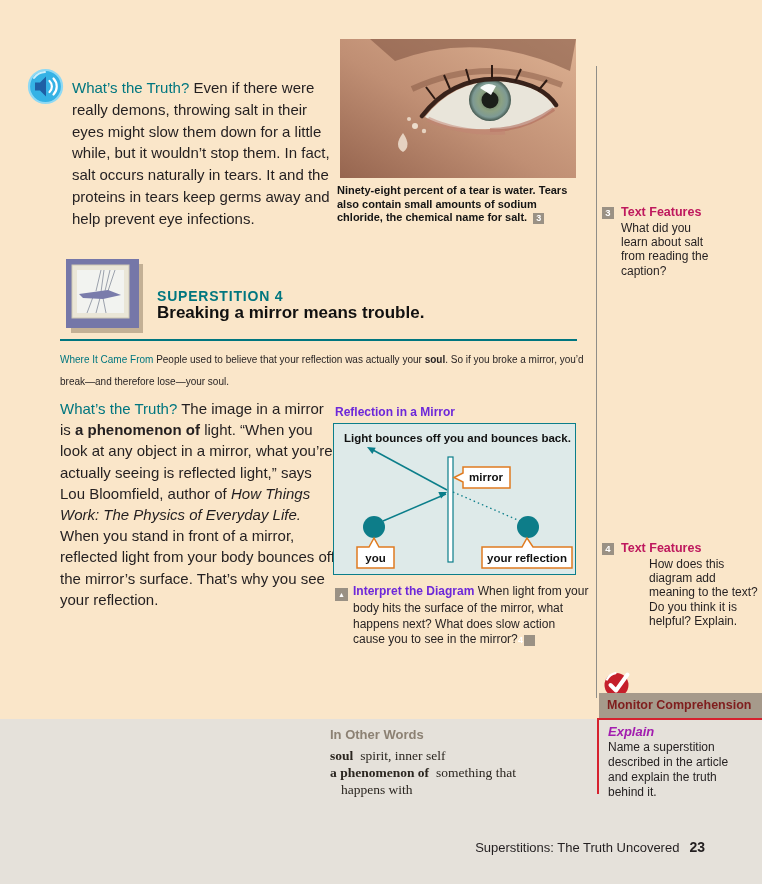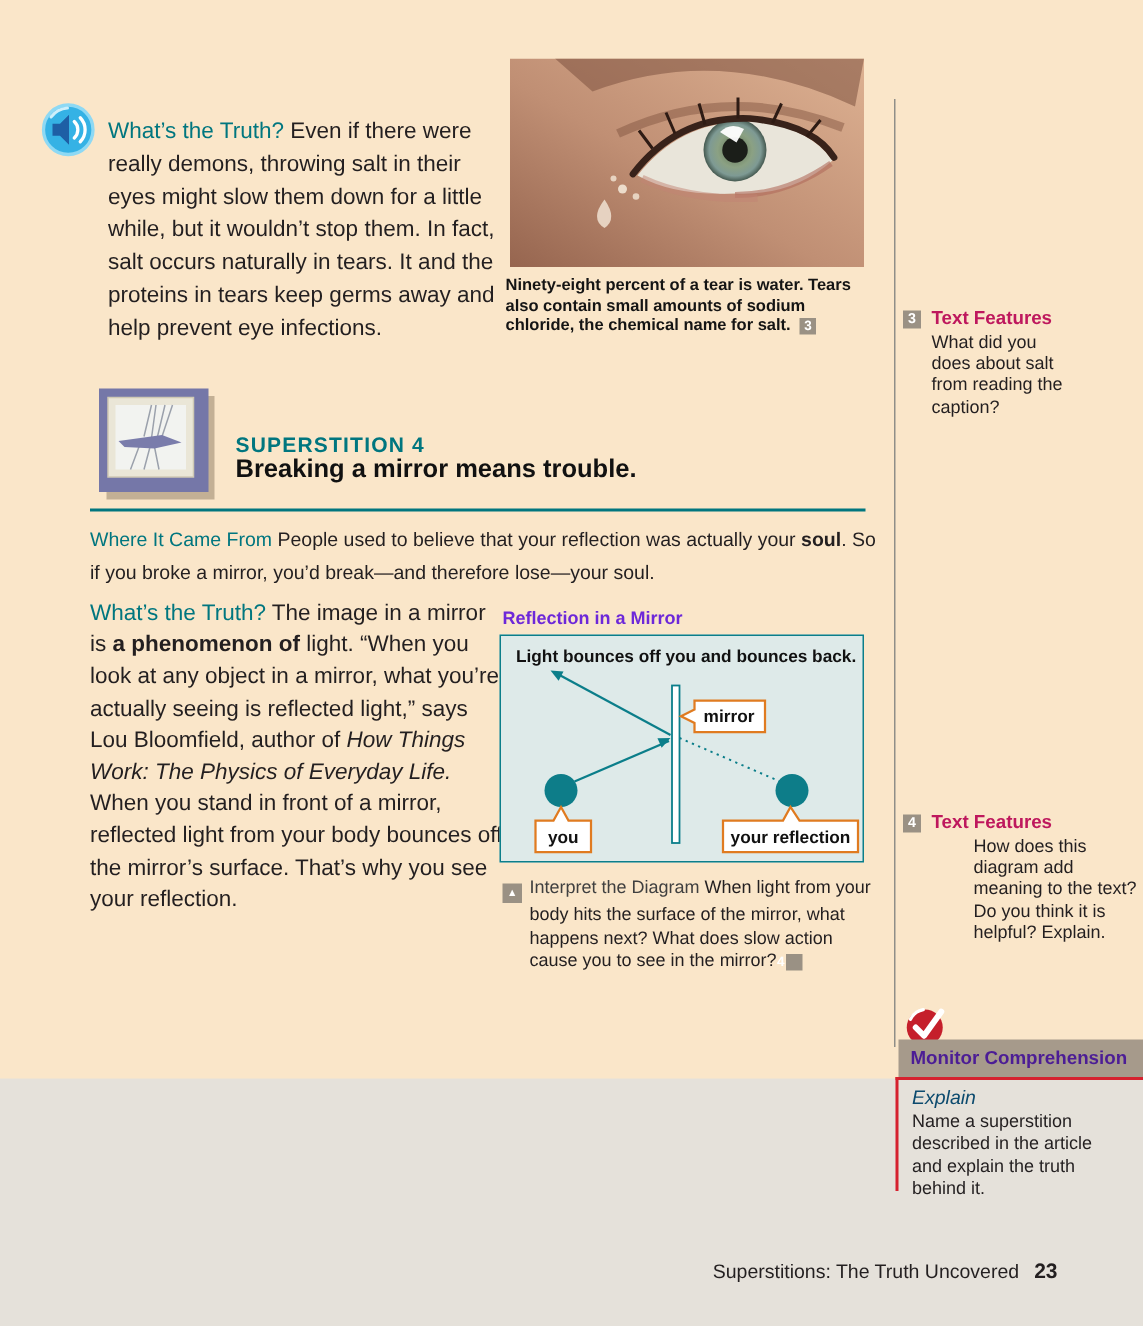--- a/index.html
+++ b/index.html
@@ -30,47 +30,47 @@
   .note-title { color:#be185d; font-weight:bold; font-size:12.5px; margin-bottom:2px; }
   .note-text { font-size:12px; line-height:14.2px; color:#231f20; }
   .n3 { width:92px; } .n4 { width:110px;margin-left:28px; }
 
   .mirror-thumb { position:absolute; left:63px; top:257px; width:82px; height:78px; }
   .kicker { position:absolute; left:157px; top:288px; font-size:14px; font-weight:bold; color:#00767F;
             letter-spacing:0.8px; }
   .sup-title { position:absolute; left:157px; top:303px; font-size:17px; font-weight:bold; color:#111; }
   .rule { position:absolute; left:60px; top:339px; width:517px; height:2px; background:#00767F; }
 
-  .origin { position:absolute; left:60px; top:349px; width:524px; font-size:13px; line-height:22px; }
+  .origin { position:absolute; left:60px; top:349px; width:524px; font-size:10px; line-height:22px; }
   .truth2 { position:absolute; left:60px; top:398px; width:276px; font-size:15px; line-height:21.2px; }
 
   .diag-title { position:absolute; left:335px; top:405px; font-size:12px; font-weight:bold; color:#6d28d9; }
   .diag-box { position:absolute; left:333px; top:423px; width:243px; height:152px; background:#DEEAE9;
               border:1.5px solid #0B7E8A; }
   .diag-caption { position:absolute; left:10px; top:8px; font-size:11.5px; font-weight:bold; color:#111; }
   .diag-svg { position:absolute; left:0; top:0; }
 
   .interp { position:absolute; left:335px; top:584px; width:254px; font-size:12px; line-height:15.5px;
             padding-left:18px; text-indent:-18px; }
   .tri-box { display:inline-block; width:13px; height:13px; background:#9A9184; color:#fff; font-size:7px;
              line-height:13px; text-align:center; vertical-align:-2px; margin-right:5px; text-indent:0; }
-  .interp-lead { color:#404040; font-weight:normal; }
+  .interp-lead { color:#6d28d9; font-weight:bold; }
 
   .iow { position:absolute; left:330px; top:727px; width:240px; }
   .iow-title { font-size:13px; font-weight:bold; color:#8C8173; margin-bottom:5px; }
   .iow-entry { font-family:"Liberation Serif", serif; font-size:13.5px; line-height:17px; color:#2b2620;
                width:228px; padding-left:11px; text-indent:-11px; }
   .iow-term { font-weight:bold; margin-right:7px; }
 
   .check { position:absolute; left:603px; top:669px; width:30px; height:30px; }
   .monitor-band { position:absolute; left:599px; top:693px; width:163px; height:25px; background:#A69A8B;
-                  color:#4c1d95; font-weight:bold; font-size:12.5px; line-height:25px; padding-left:8px; }
+                  color:#7f1d1d; font-weight:bold; font-size:12.5px; line-height:25px; padding-left:8px; }
   .monitor-box { position:absolute; left:597px; top:718px; width:165px; height:76px;
                  border-left:2px solid #D6212E; border-top:2px solid #D6212E; padding:4px 0 0 9px; }
-  .monitor-lead { font-size:13px; font-weight:normal; font-style:italic; color:#0c4a6e; margin-bottom:1px; }
+  .monitor-lead { font-size:13px; font-weight:bold; font-style:italic; color:#a21caf; margin-bottom:1px; }
   .monitor-text { font-size:12px; line-height:15px; width:140px; }
 
   .footer { position:absolute; right:57px; top:839px; font-size:13px; color:#231f20; }
   .footer b { margin-left:10px; font-size:14px; }
 </style>
 </head>
 <body>
 
 <div class="page">
   <div class="bottom-band"></div>
@@ -128,21 +128,21 @@
     <span>Ninety-eight percent of a tear is water. Tears also contain small amounts of sodium chloride, the chemical name for salt.</span>
     <span class="refbox">3</span>
   </p>
 
   <div class="vline"></div>
 
   <div class="note note3">
     <span class="numbox">3</span>
     <div>
       <div class="note-title">Text Features</div>
-      <div class="note-text n3">What did you does about salt from reading the caption?</div>
+      <div class="note-text n3">What did you learn about salt from reading the caption?</div>
     </div>
   </div>
 
   <div class="note note4">
     <span class="numbox">4</span>
     <div>
       <div class="note-title">Text Features</div>
       <div class="note-text n4">How does this diagram add meaning to the text? Do you think it is helpful? Explain.</div>
     </div>
   </div>
@@ -197,20 +197,29 @@
     </svg>
     <div class="diag-caption">Light bounces off you and bounces back.</div>
   </div>
 
   <p class="interp">
     <span class="tri-box">▲</span><span class="interp-lead">Interpret the Diagram</span>
     <span>When light from your body hits the surface of the mirror, what happens next? What does slow action cause you to see in the mirror?</span>
     <span class="refbox">4</span>
   </p>
 
+  <div class="iow">
+    <div class="iow-title">In Other Words</div>
+    <div class="iow-entry">
+      <span class="iow-term">soul</span><span>spirit, inner self</span>
+    </div>
+    <div class="iow-entry">
+      <span class="iow-term">a phenomenon of</span><span>something that happens with</span>
+    </div>
+  </div>
 
   <div class="check">
     <svg width="30" height="30" viewBox="0 0 30 30">
       <circle cx="13.5" cy="16" r="12" fill="#C51F2B"></circle>
       <path d="M4,10.5 A12 12 0 0 1 12.5,4.1" stroke="#ffffff" stroke-width="2.2" fill="none" stroke-linecap="round"></path>
       <path d="M7.5,16 L13,21.5 L24.5,5.5" stroke="#ffffff" stroke-width="4" fill="none" stroke-linecap="round" stroke-linejoin="round"></path>
     </svg>
   </div>
   <div class="monitor-band">Monitor Comprehension</div>
   <div class="monitor-box">

